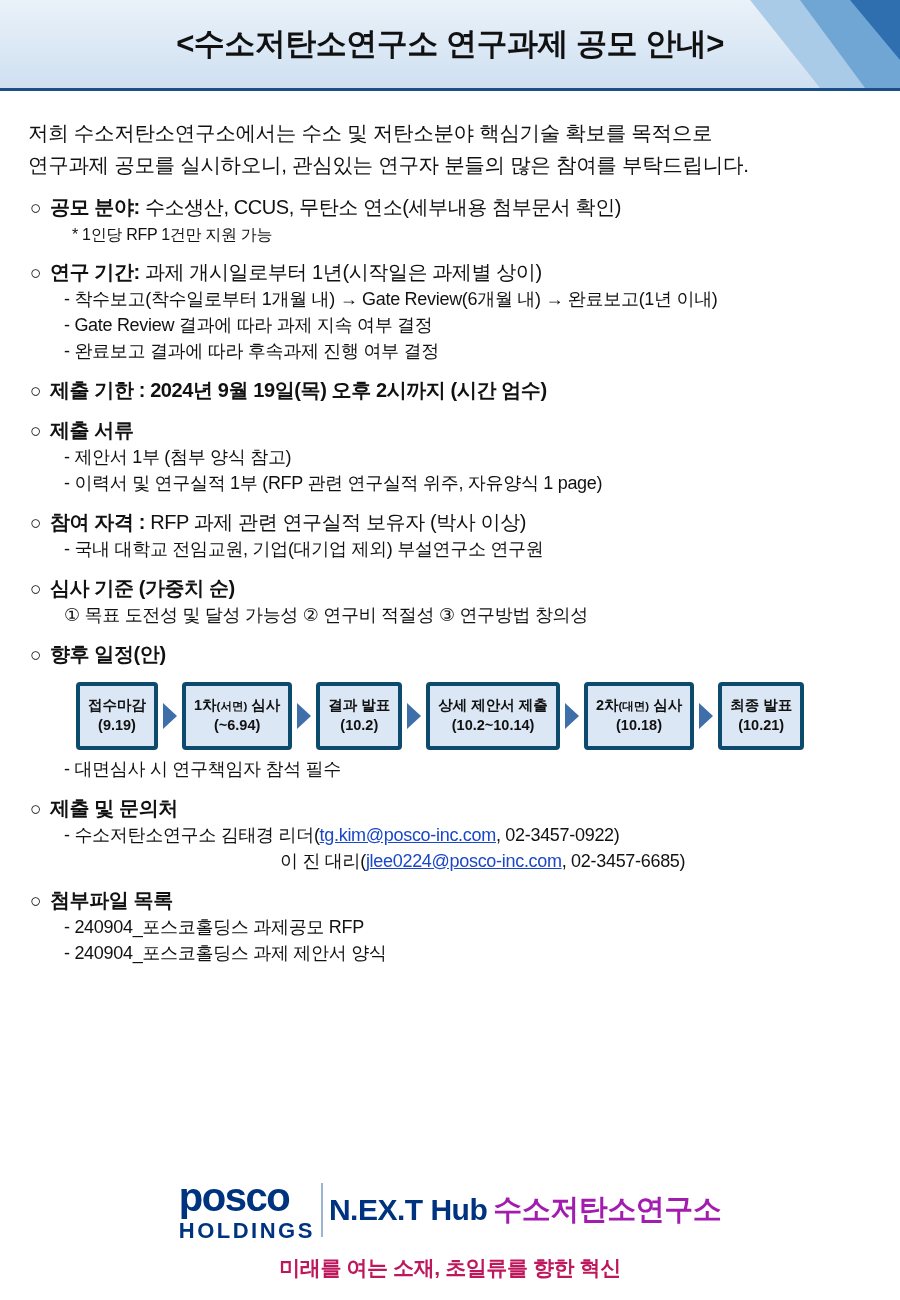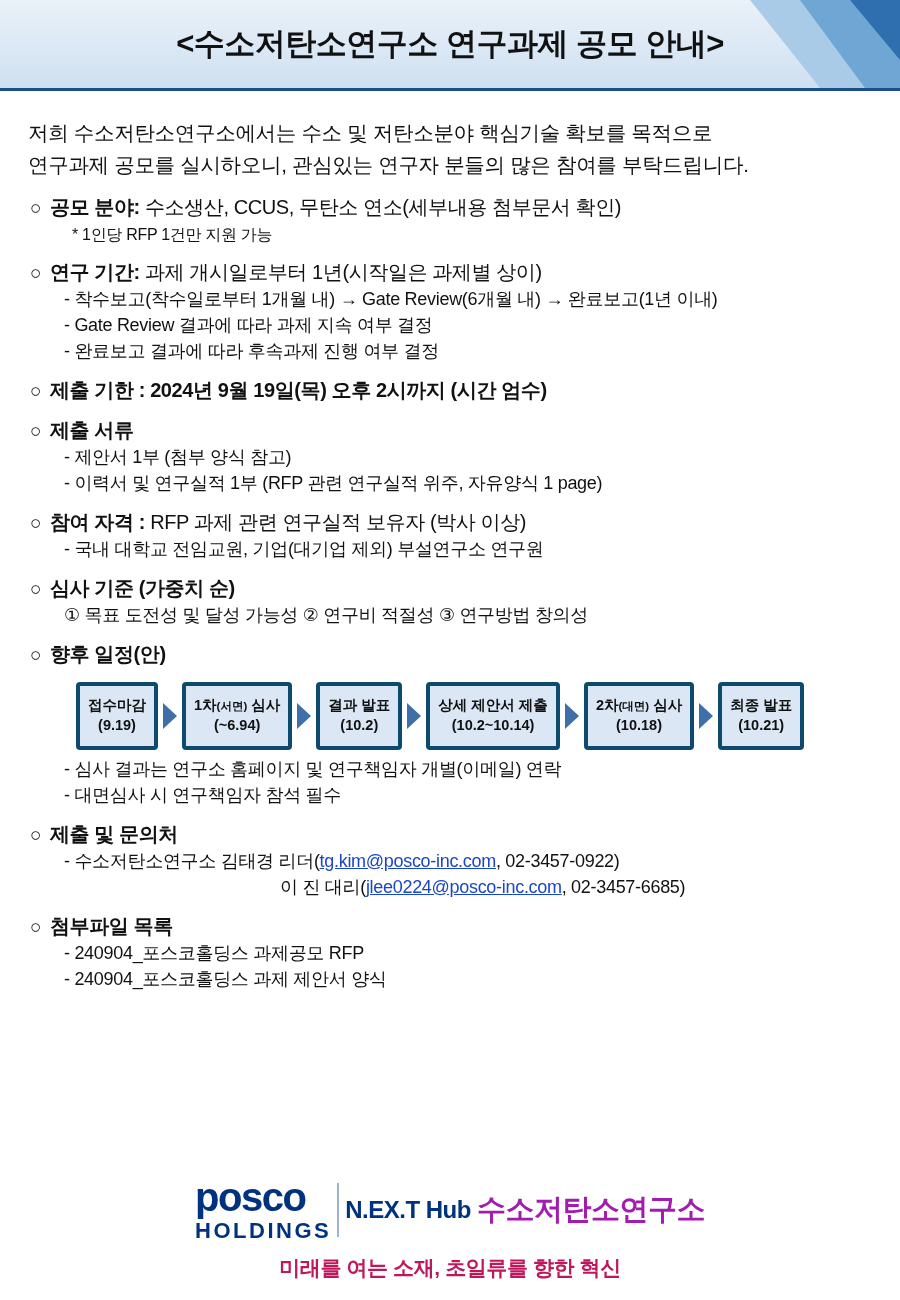--- a/index.html
+++ b/index.html
@@ -162,21 +162,21 @@
     letter-spacing: 2.5px;
     margin-top: 3px;
     text-align: right;
   }
   .divider-v {
     width: 2px;
     height: 54px;
     background: #9bb4d0;
   }
   .next-hub {
-    font-size: 24px;
+    font-size: 30px;
     font-weight: bold;
     color: #00337f;
     letter-spacing: -0.5px;
   }
   .lab-name {
     font-size: 29px;
     font-weight: bold;
     color: #a21caf;
     letter-spacing: -0.5px;
   }
@@ -288,21 +288,20 @@
         <span>2차</span><span class="tiny">(대면)</span><span> 심사</span>
         <span class="num">(10.18)</span>
       </div>
       <div class="arrow"></div>
       <div class="flow-box">
         <span>최종 발표</span>
         <span class="num">(10.21)</span>
       </div>
     </div>
 
-    <div class="sub">- 심사 결과는 연구소 홈페이지 및 연구책임자 개별(이메일) 연락</div>
     <div class="sub">- 대면심사 시 연구책임자 참석 필수</div>
   </div>
 
   <div class="sec">
     <div class="sec-head">
       <span class="bullet-o">○</span>
       <span class="sec-title">제출 및 문의처</span>
     </div>
     <div class="sub">
       <span>-  수소저탄소연구소 김태경 리더(</span><a class="link" href="#">tg.kim@posco-inc.com</a><span>, 02-3457-0922)</span>

